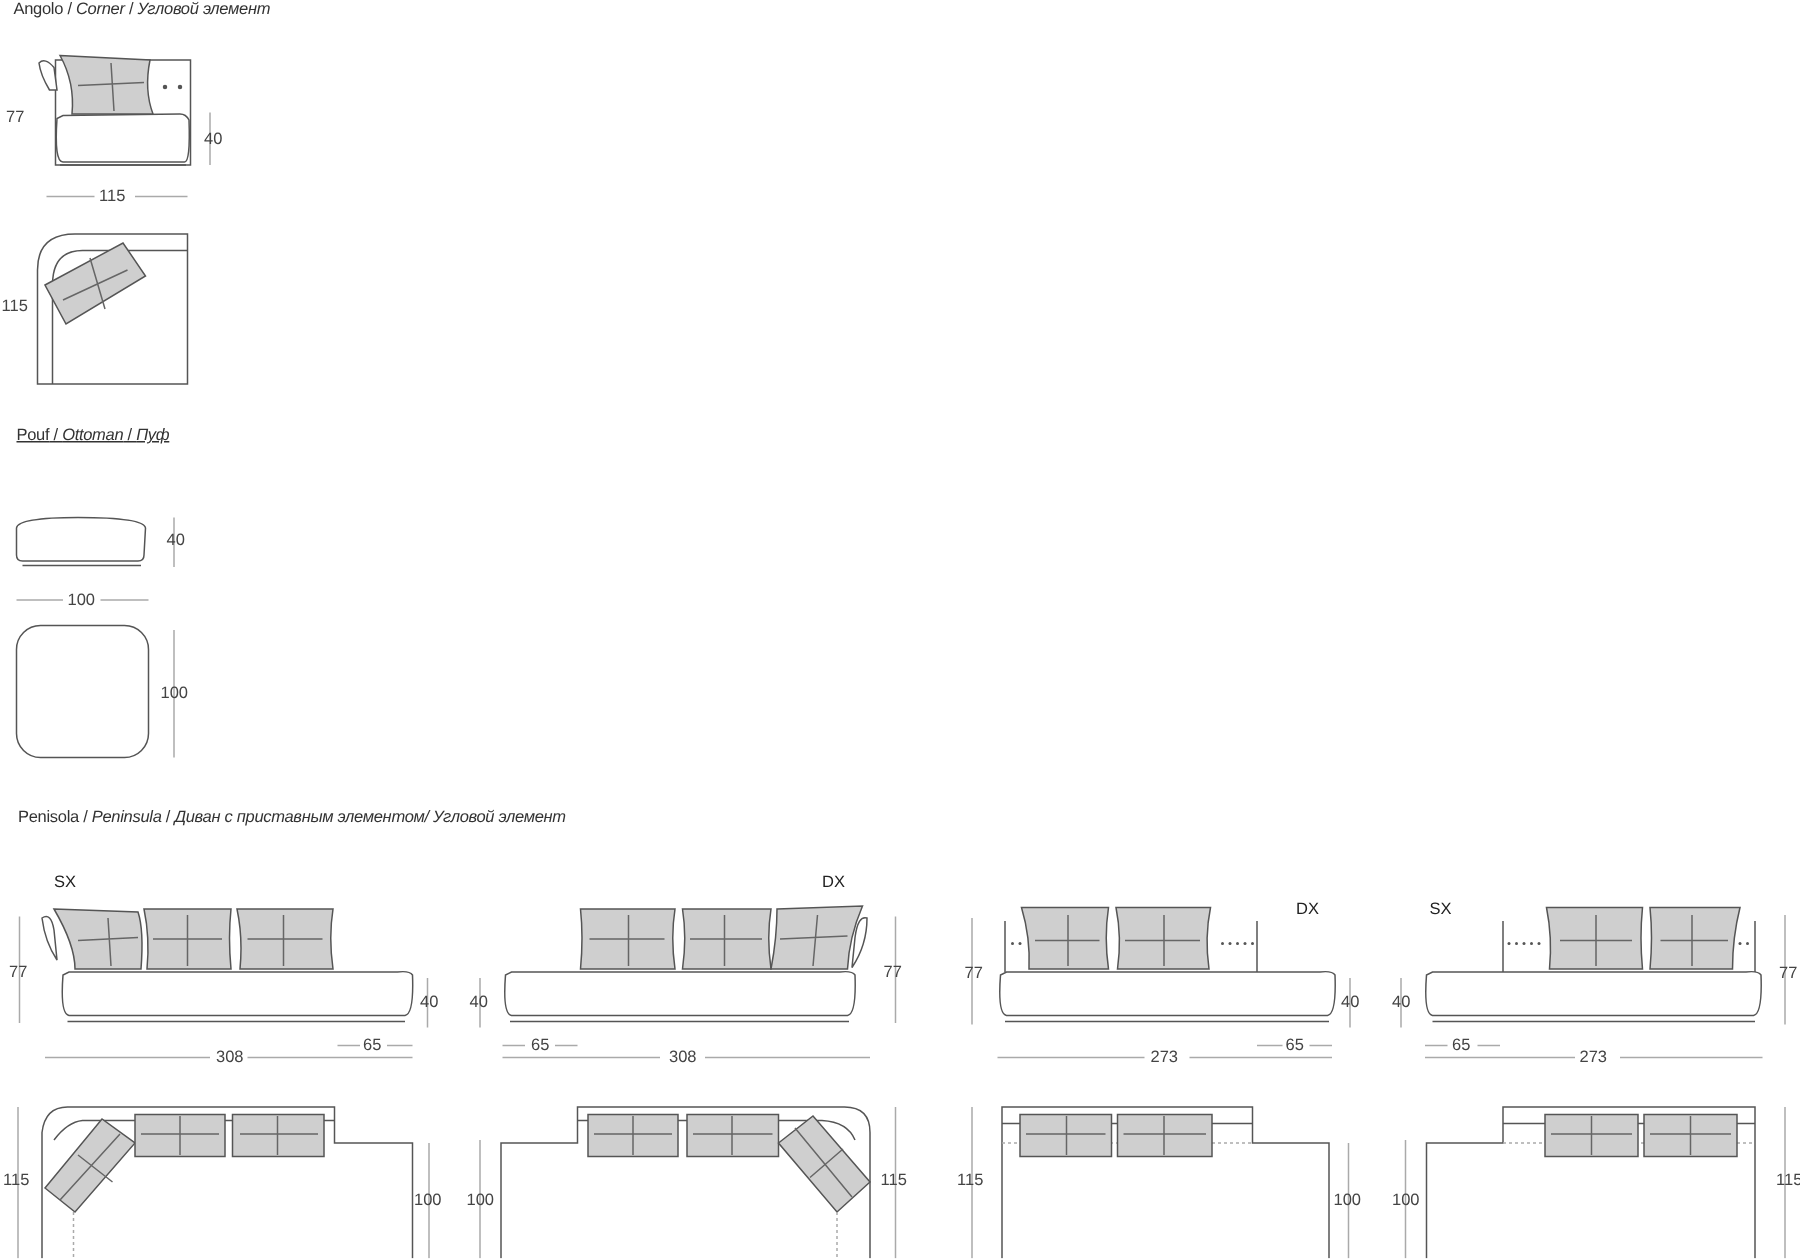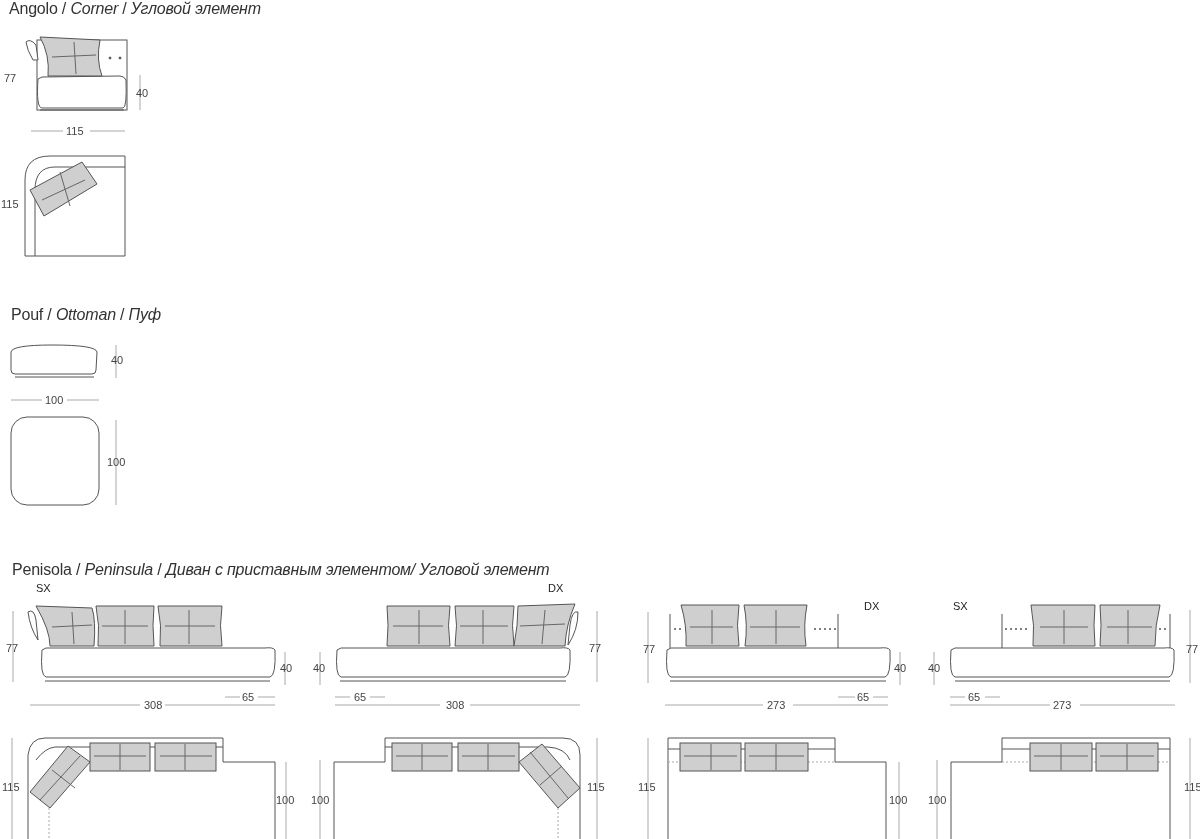--- a/index.html
+++ b/index.html
@@ -1,32 +1,32 @@
 <!DOCTYPE html>
 <html><head>
 <meta charset="utf-8">
 <style>
   html,body{margin:0;padding:0;background:#fff;}
   body{width:1200px;height:839px;position:relative;overflow:hidden;font-family:"Liberation Sans",sans-serif;color:#333;}
-  .title{position:absolute;font-size:16px;color:#333;white-space:nowrap;letter-spacing:-0.2px;}
+  .title{position:absolute;font-size:11px;color:#333;white-space:nowrap;letter-spacing:-0.2px;}
   .title i{font-style:italic;}
   .dim{position:absolute;font-size:11px;color:#444;white-space:nowrap;text-align:right;}
   .tag{position:absolute;font-size:11px;font-weight:normal;color:#222;}
   svg{position:absolute;left:0;top:0;}
 </style>
 </head>
 <body>
 
 <div class="title" style="left:9px;top:0px;">
   <span>Angolo</span><span> / </span><i>Corner</i><span> / </span><i>Угловой элемент</i>
 </div>
-<div class="title" style="left:11px;top:306px;">
+<div class="title" style="left:11px;top:284px;text-decoration:underline;">
   <span>Pouf</span><span> / </span><i>Ottoman</i><span> / </span><i>Пуф</i>
 </div>
-<div class="title" style="left:12px;top:561px;">
+<div class="title" style="left:12px;top:539px;">
   <span>Penisola</span><span> / </span><i>Peninsula</i><span> / </span><i>Диван с приставным элементом/ Угловой элемент</i>
 </div>
 
 <svg width="1200" height="839" fill="none" stroke="#555" stroke-width="1">
 
   <g stroke="#aaa">
     <line x1="31" y1="131" x2="63" y2="131"></line>
       <line x1="90" y1="131" x2="125" y2="131"></line>
     <line x1="140" y1="75" x2="140" y2="110"></line>
     <line x1="11" y1="400" x2="42" y2="400"></line>

